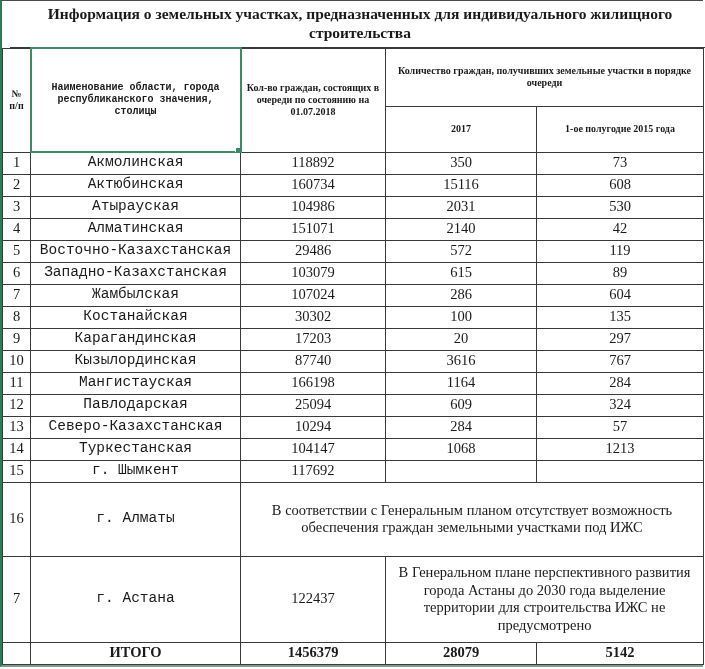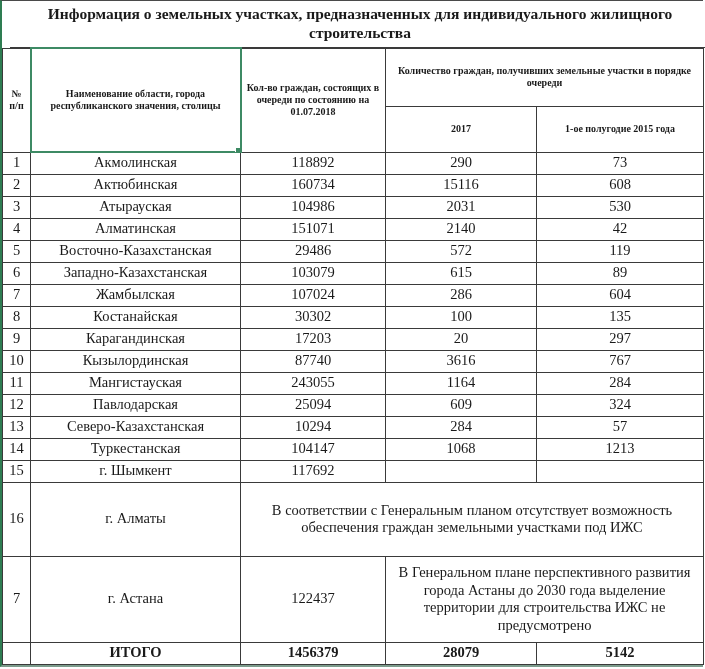--- a/index.html
+++ b/index.html
@@ -50,21 +50,21 @@
   table.grid th {
     font-weight: bold;
     font-size: 10px;
   }
   tr.hdr-top { height: 58px; }
   tr.hdr-sub { height: 46px; }
   tr.data-row { height: 22px; }
   tr.note-row-almaty { height: 74px; }
   tr.note-row-astana { height: 86px; }
   tr.total-row { height: 22px; }
-  td.name, th.region-head { text-align: center; }
+  td.name, th.region-head { text-align: center; font-family: Liberation Mono, monospace; }
   td.name { text-align: left; }
   td.note { font-weight: normal; }
   tr.total-row td { font-weight: bold; }
   td.total-label { text-align: left; }
   
   th.selected {
     position: relative;
     outline: 2px solid var(--selection_green, #3d8a64);
     outline-offset: -1px;
   }
@@ -107,21 +107,21 @@
       <tr class="hdr-sub">
         <th>2017</th>
         <th>1-ое полугодие 2015 года</th>
       </tr>
     </thead>
     <tbody>
       <tr class="data-row">
         <td>1</td>
         <td class="name">Акмолинская</td>
         <td>118892</td>
-        <td>290</td>
+        <td>350</td>
         <td>73</td>
       </tr>
       <tr class="data-row">
         <td>2</td>
         <td class="name">Актюбинская</td>
         <td>160734</td>
         <td>15116</td>
         <td>608</td>
       </tr>
       <tr class="data-row">
@@ -176,21 +176,21 @@
       <tr class="data-row">
         <td>10</td>
         <td class="name">Кызылординская</td>
         <td>87740</td>
         <td>3616</td>
         <td>767</td>
       </tr>
       <tr class="data-row">
         <td>11</td>
         <td class="name">Мангистауская</td>
-        <td>243055</td>
+        <td>166198</td>
         <td>1164</td>
         <td>284</td>
       </tr>
       <tr class="data-row">
         <td>12</td>
         <td class="name">Павлодарская</td>
         <td>25094</td>
         <td>609</td>
         <td>324</td>
       </tr>

